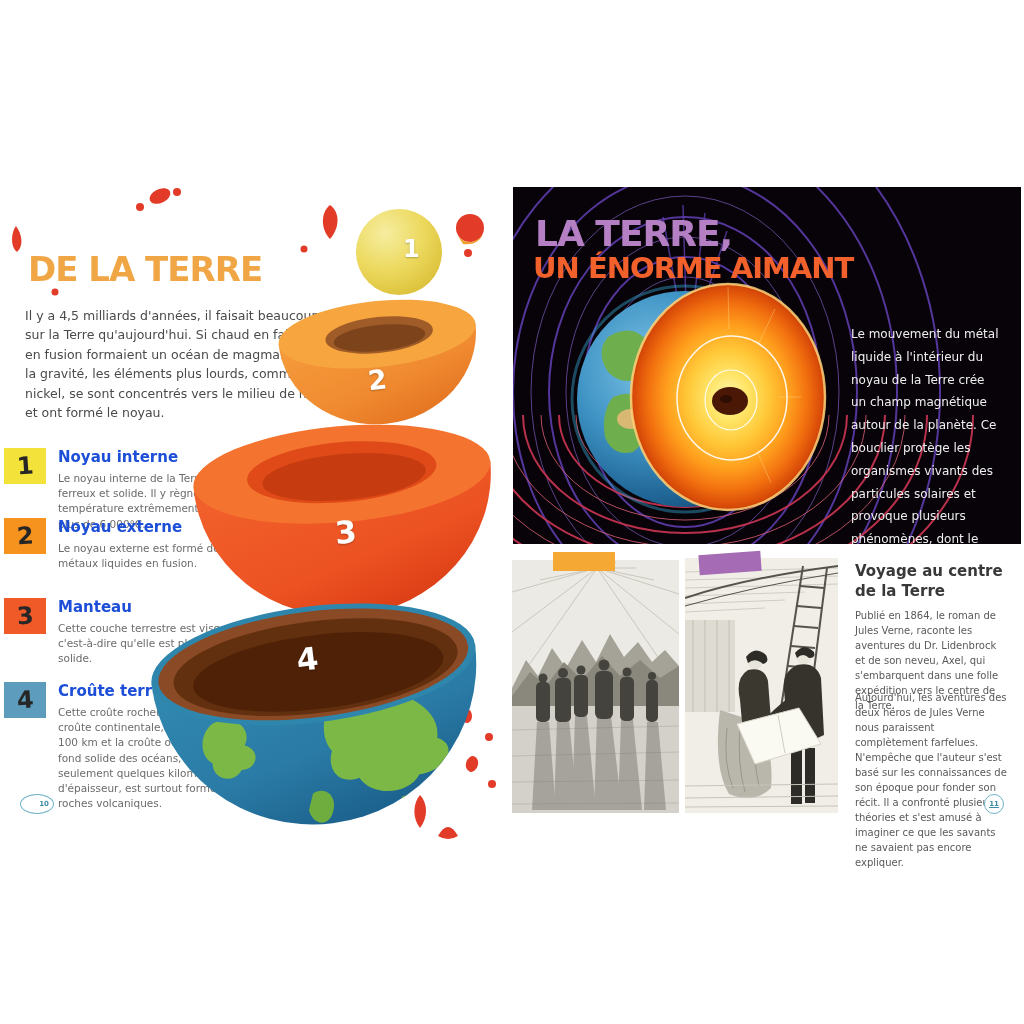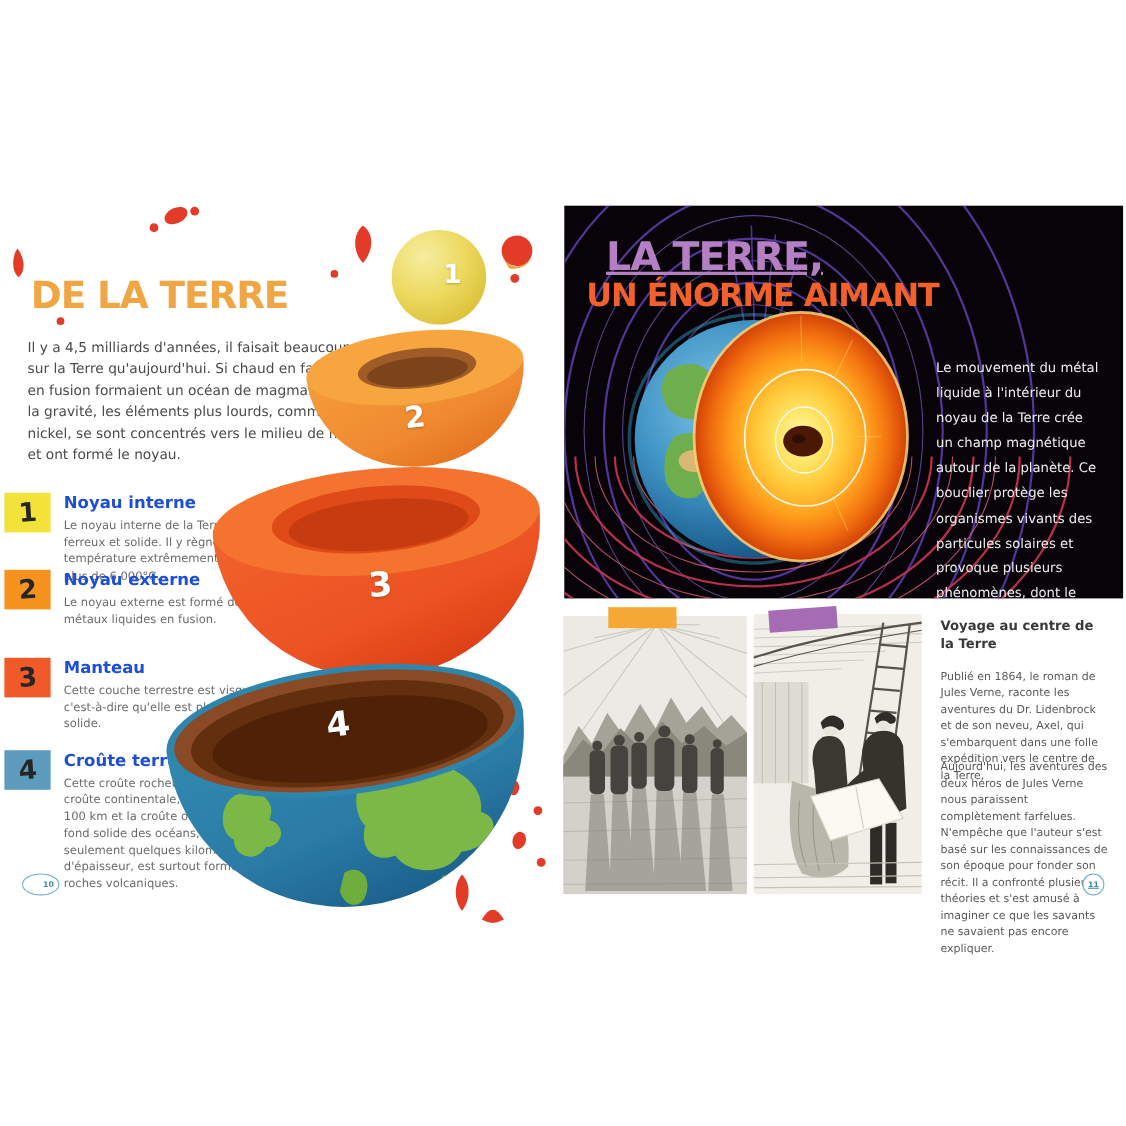--- a/index.html
+++ b/index.html
@@ -36,31 +36,31 @@
   #num-1{left:47px;top:26px;font-size:24px;}
   #bowl-2{left:280px;top:296px;width:200px;height:132px;transform:rotate(-6deg);}
   #num-2{left:86px;top:68px;font-size:27px;}
   #bowl-3{left:196px;top:422px;width:300px;height:198px;transform:rotate(-5deg);}
   #num-3{left:138px;top:92px;font-size:31px;}
   #bowl-4{left:156px;top:600px;width:328px;height:238px;transform:rotate(-7deg);}
   #num-4{left:148px;top:40px;font-size:31px;}
 
   
   #magnet-panel{left:513px;top:187px;width:508px;height:357px;background:#070308;overflow:hidden;}
-  #panel-title-1{left:38px;top:26px;font-size:36px;font-weight:800;color:#b57fc4;letter-spacing:-1px;z-index:5;text-decoration:underline;}
+  #panel-title-1{left:22px;top:26px;font-size:36px;font-weight:800;color:#b57fc4;letter-spacing:-1px;z-index:5;}
   #panel-title-2{left:20px;top:64px;font-size:29px;font-weight:800;color:#f2612c;letter-spacing:-1px;z-index:5;}
   #panel-body{left:338px;top:136px;width:152px;font-size:12px;line-height:1.9;color:#efefef;z-index:5;}
   #field-svg{left:0;top:0;z-index:1;}
 
   #orange-tab{left:553px;top:552px;width:62px;height:19px;background:#f5a833;z-index:4;}
   #purple-tab{left:699px;top:553px;width:62px;height:20px;background:#a66bb5;transform:rotate(-4deg);z-index:4;}
   #engraving-left{left:512px;top:560px;width:167px;height:253px;z-index:2;}
   #engraving-right{left:685px;top:558px;width:153px;height:255px;z-index:2;}
 
-  #verne-title{left:855px;top:562px;width:152px;font-size:12px;font-weight:700;color:#383838;line-height:1.3;}
+  #verne-title{left:855px;top:562px;width:152px;font-size:15px;font-weight:700;color:#383838;line-height:1.3;}
   #verne-p1{left:855px;top:608px;width:152px;font-size:10px;line-height:1.5;color:#595959;}
   #verne-p2{left:855px;top:690px;width:152px;font-size:10px;line-height:1.5;color:#595959;}
 </style>
 </head>
 <body>
 
 <div id="spread">
 
   <svg class="abs" width="1024" height="1024" style="left:0;top:0;pointer-events:none">
     <g fill="#e23b28">

